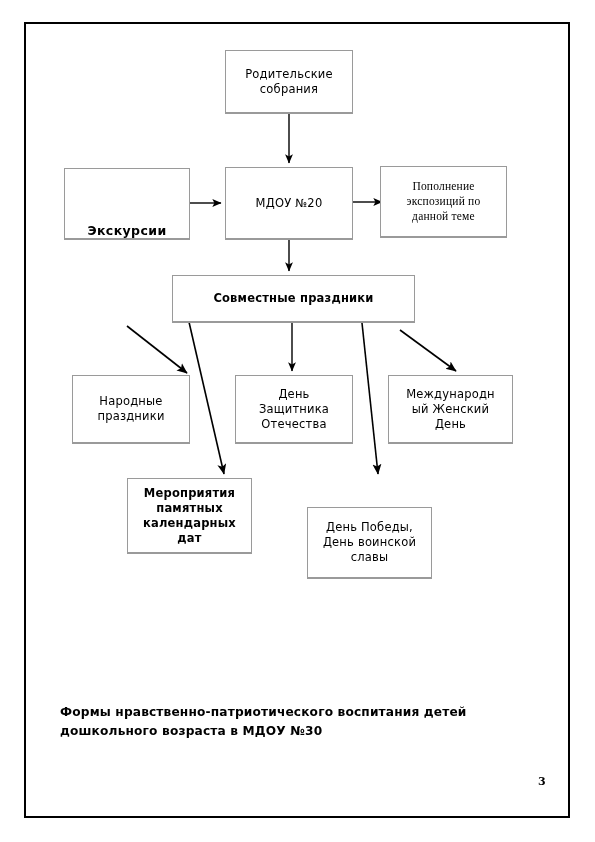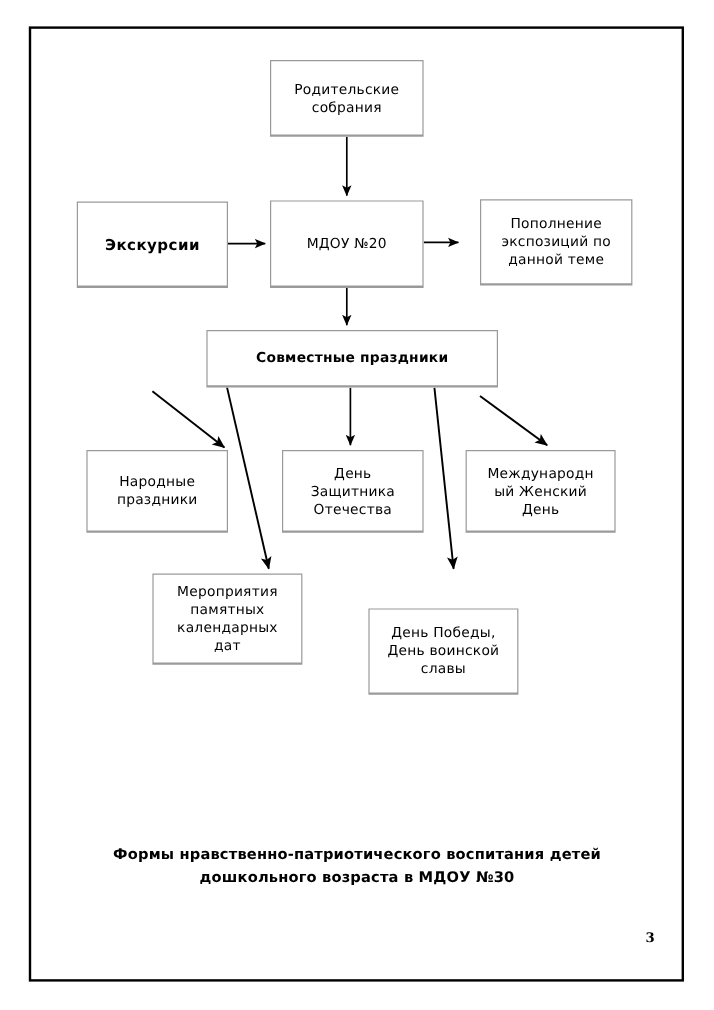--- a/index.html
+++ b/index.html
@@ -61,36 +61,36 @@
     display: block;
     width: 100%;
   }
   .node.bold .node-text {
     font-weight: bold;
     font-size: 12.5px;
     letter-spacing: 0.4px;
   }
   
   #node-parent-meetings { left: 225px; top: 50px;  width: 128px; height: 64px; }
-  #node-excursions      { left: 64px;  top: 168px; width: 126px; height: 72px; }
+  #node-excursions      { left: 64px;  top: 168px; width: 126px; height: 72px; align-items: flex-end; }
   #node-mdou           { left: 225px; top: 167px; width: 128px; height: 73px; }
-  #node-exposition      { left: 400px; top: 166px; width: 127px; height: 72px; }
+  #node-exposition      { left: 380px; top: 166px; width: 127px; height: 72px; font-family: Liberation Serif, serif; }
   #node-joint-holidays  { left: 172px; top: 275px; width: 243px; height: 48px; font-weight: bold; }
   #node-folk-holidays   { left: 72px;  top: 375px; width: 118px; height: 69px; }
   #node-defender-day    { left: 235px; top: 375px; width: 118px; height: 69px; }
   #node-womens-day      { left: 388px; top: 375px; width: 125px; height: 69px; }
-  #node-memorial-dates  { left: 127px; top: 478px; width: 125px; height: 76px; }
+  #node-memorial-dates  { left: 127px; top: 478px; width: 125px; height: 76px; font-weight: bold; }
   #node-victory-day     { left: 307px; top: 478px; width: 125px; height: 72px; margin-top: 29px; }
 
   #caption {
     position: absolute;
     left: 60px;
     top: 703px;
     width: 475px;
-    text-align: center;
+    text-align: left;
     font-weight: bold;
     font-size: 12.2px;
     line-height: 19px;
     letter-spacing: 0.15px;
   }
   #page-number {
     position: absolute;
     left: 538px;
     top: 775px;
     width: 24px;

